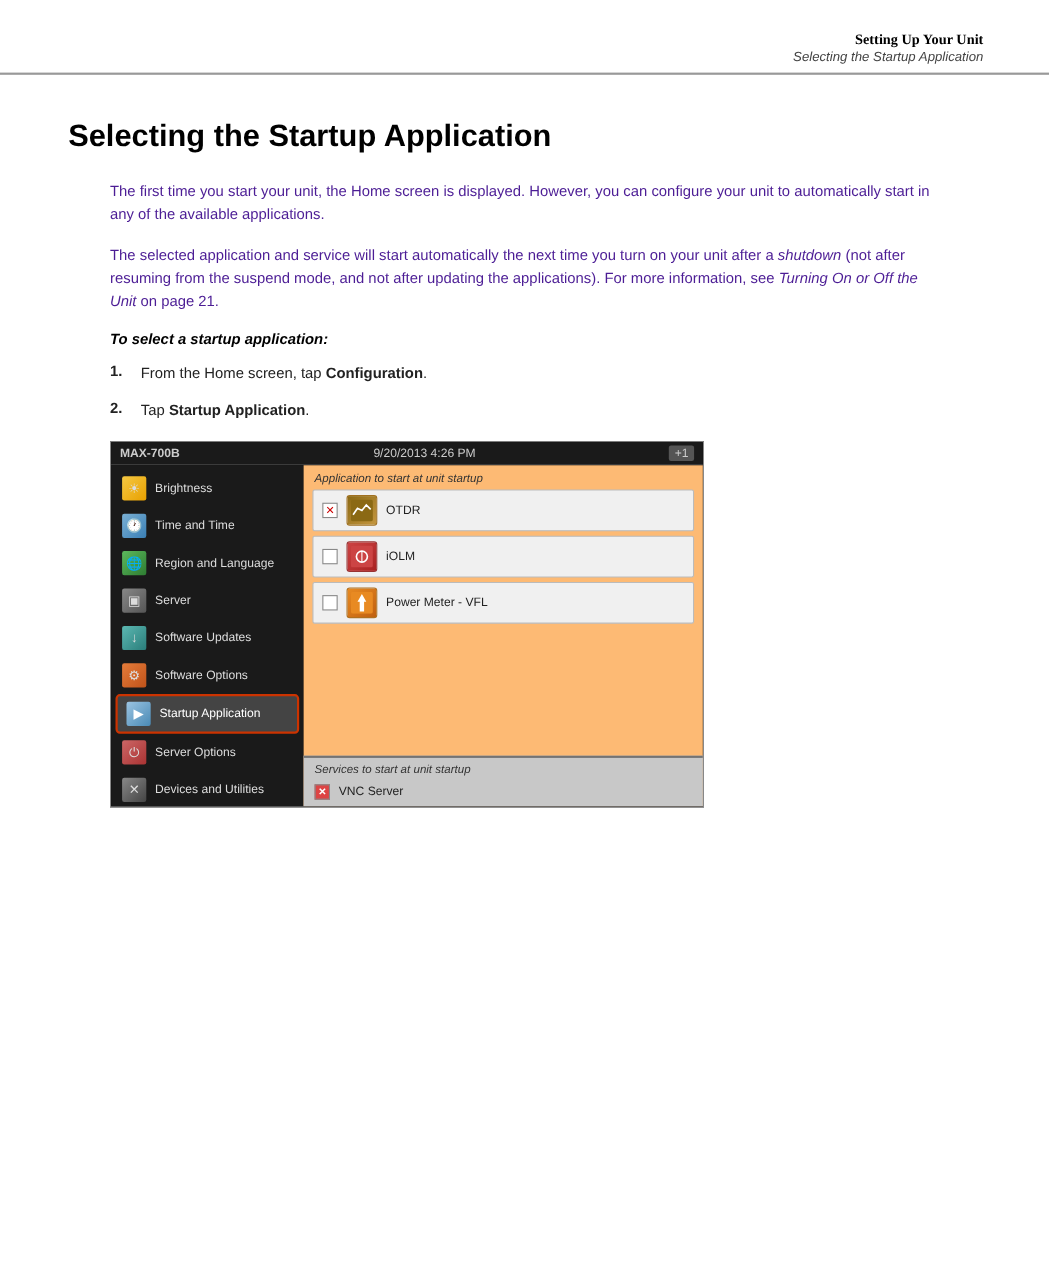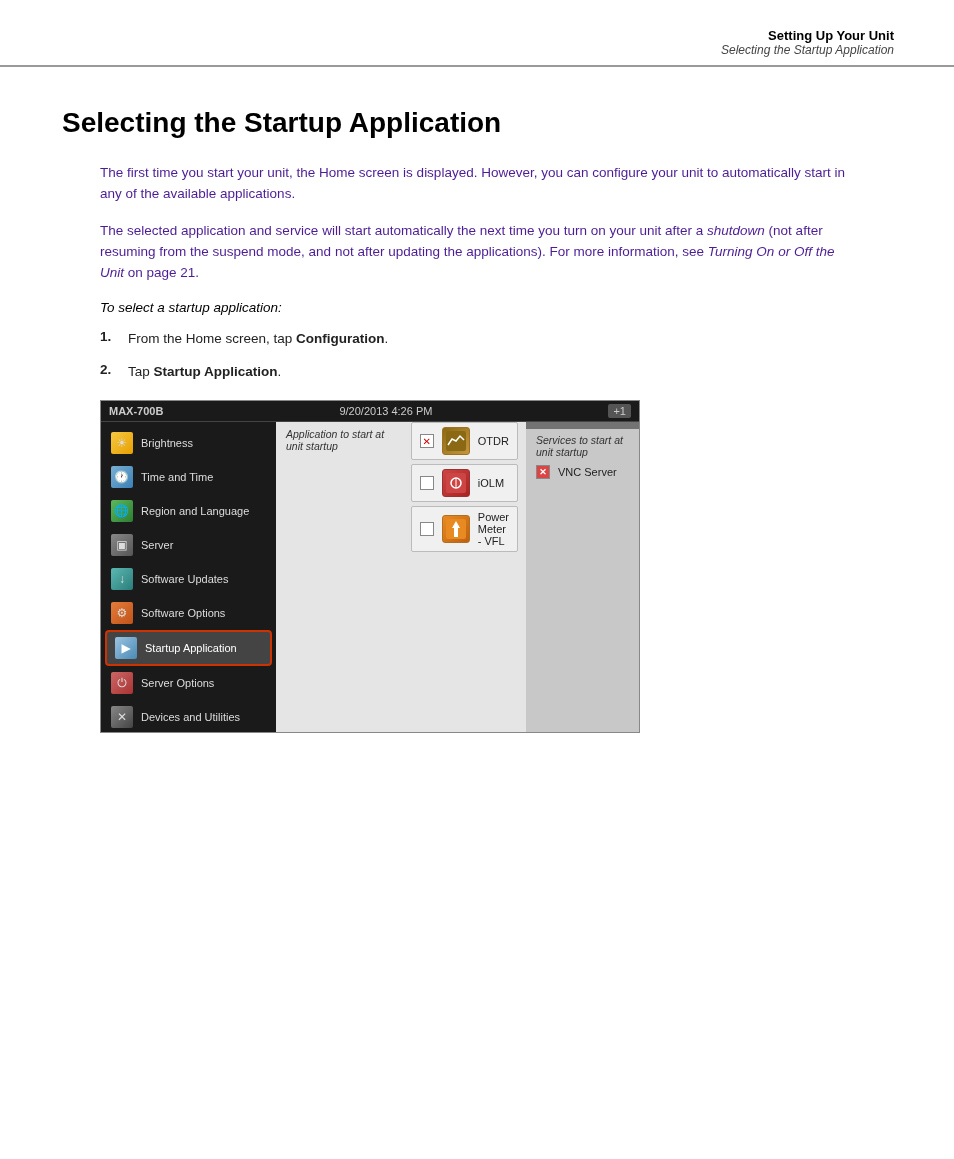--- a/index.html
+++ b/index.html
@@ -22,21 +22,21 @@
 
     
     .header {
       text-align: right;
       padding: 28px 60px 8px 60px;
       border-bottom: 2px solid #999;
       margin-bottom: 0;
     }
 
     .header-title {
-      font-family: Liberation Sans, sans-serif;
+      font-family: Liberation Serif, serif;
       font-weight: bold;
       font-size: 13px;
       color: #000;
       display: block;
     }
 
     .header-subtitle {
       font-family: Arial, Helvetica, sans-serif;
       font-style: italic;
       font-size: 12px;
@@ -70,21 +70,21 @@
     }
 
     .body-text em {
       font-style: italic;
     }
 
     
     .procedure-heading {
       font-family: Arial, Helvetica, sans-serif;
       font-size: 13.5px;
-      font-weight: normal;
+      font-weight: bold;
       font-style: italic;
       margin-bottom: 14px;
       margin-top: 6px;
       color: #000;
     }
 
     
     .steps-list {
       list-style: none;
       padding: 0;
@@ -204,23 +204,23 @@
     .icon-display { background: linear-gradient(135deg, #888, #555); }
     .icon-software-updates { background: linear-gradient(135deg, #5cb8b2, #2a7d7a); }
     .icon-software-options { background: linear-gradient(135deg, #e57c3a, #c0531a); }
     .icon-startup { background: linear-gradient(135deg, #9bc4e2, #4a8ab5); }
     .icon-power { background: linear-gradient(135deg, #c66, #a33); }
     .icon-devices { background: linear-gradient(135deg, #888, #444); }
 
     
     .right-panel {
       flex: 1;
-      background: #e5e5e5;
-      display: flex;
-      flex-direction: row;
+      background: #fdba74;
+      display: flex;
+      flex-direction: column;
     }
 
     .right-section-label {
       font-family: Arial, sans-serif;
       font-size: 10.5px;
       color: #333;
       padding: 6px 10px 4px 10px;
       font-style: italic;
     }
 
@@ -292,21 +292,21 @@
       align-items: center;
       justify-content: center;
       color: #fff;
       font-size: 8px;
       font-weight: bold;
       border: 1px solid #b07020;
     }
 
     
     .services-section {
-      border-top: 7px solid #737373;
+      border-top: 2px solid #737373;
       background: #c8c8c8;
     }
 
     .services-label {
       font-family: Arial, sans-serif;
       font-size: 10.5px;
       color: #333;
       padding: 5px 10px 3px 10px;
       font-style: italic;
     }

